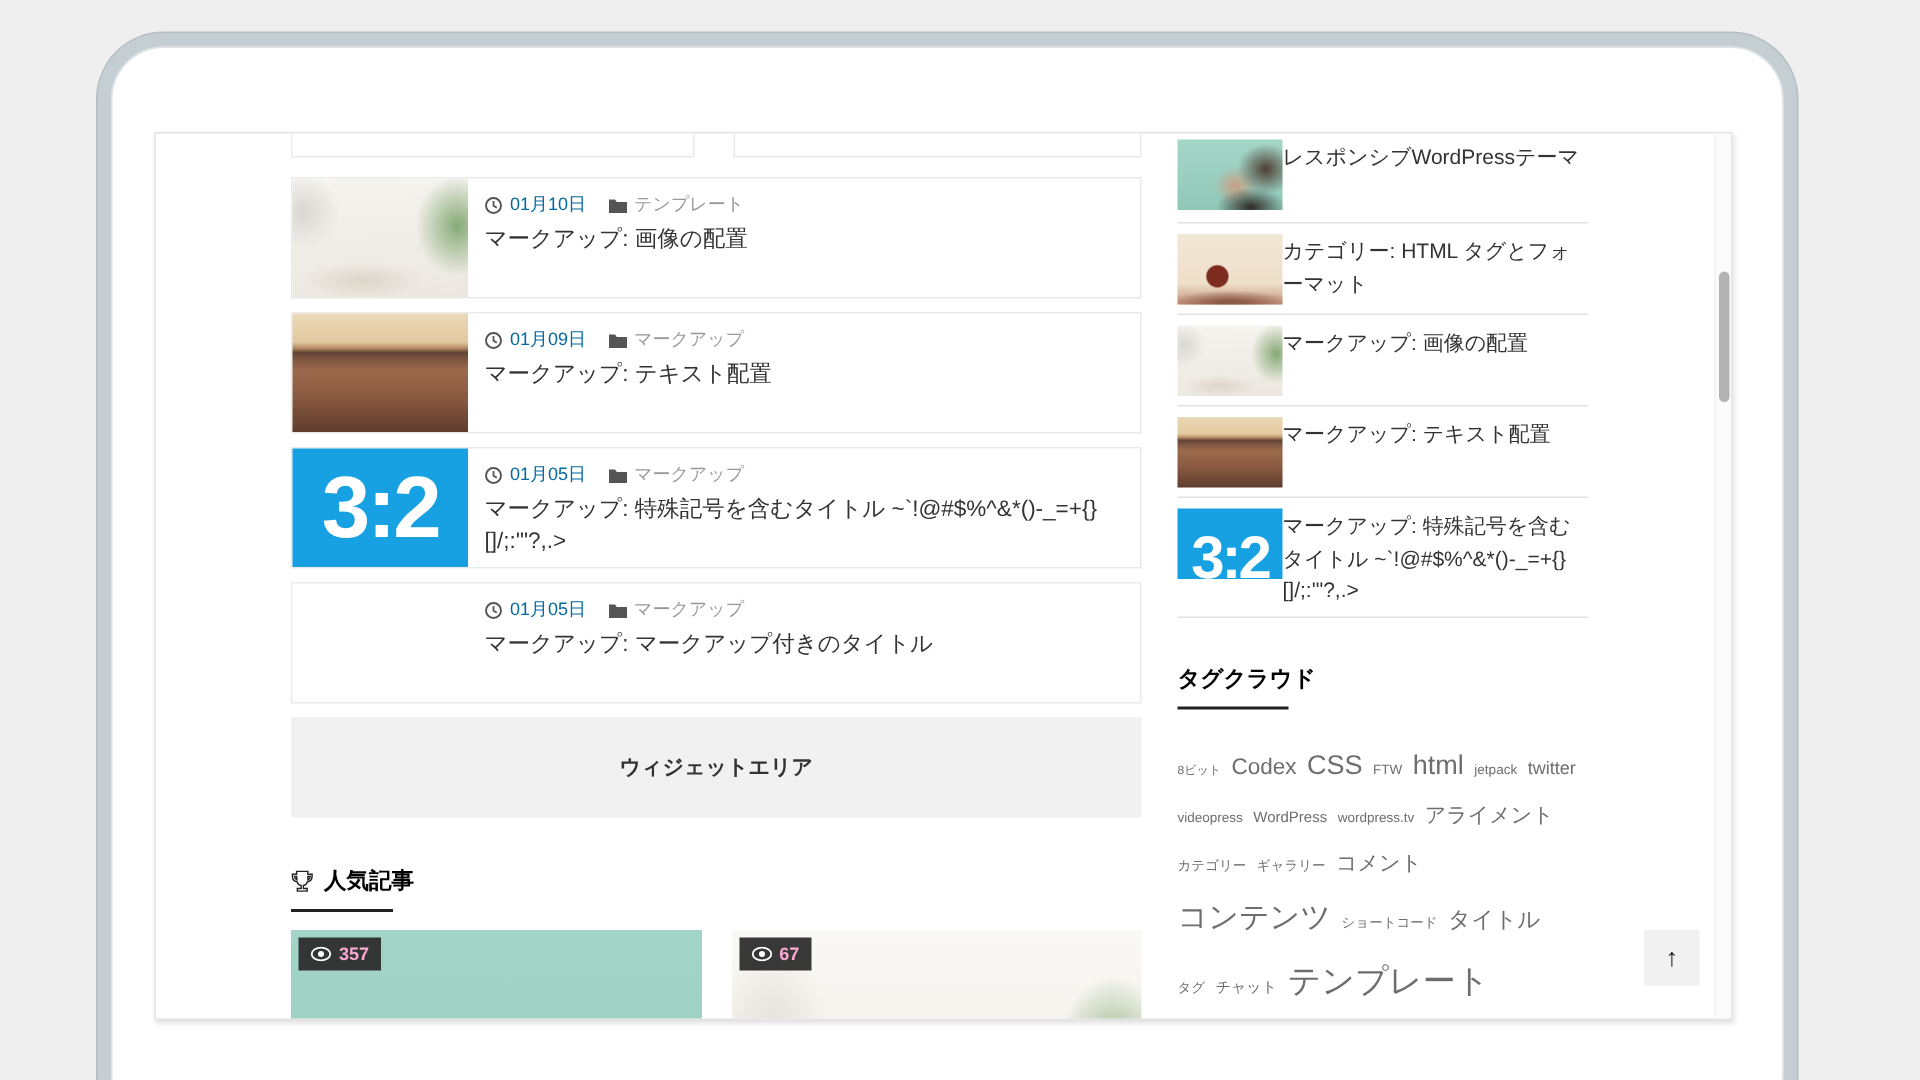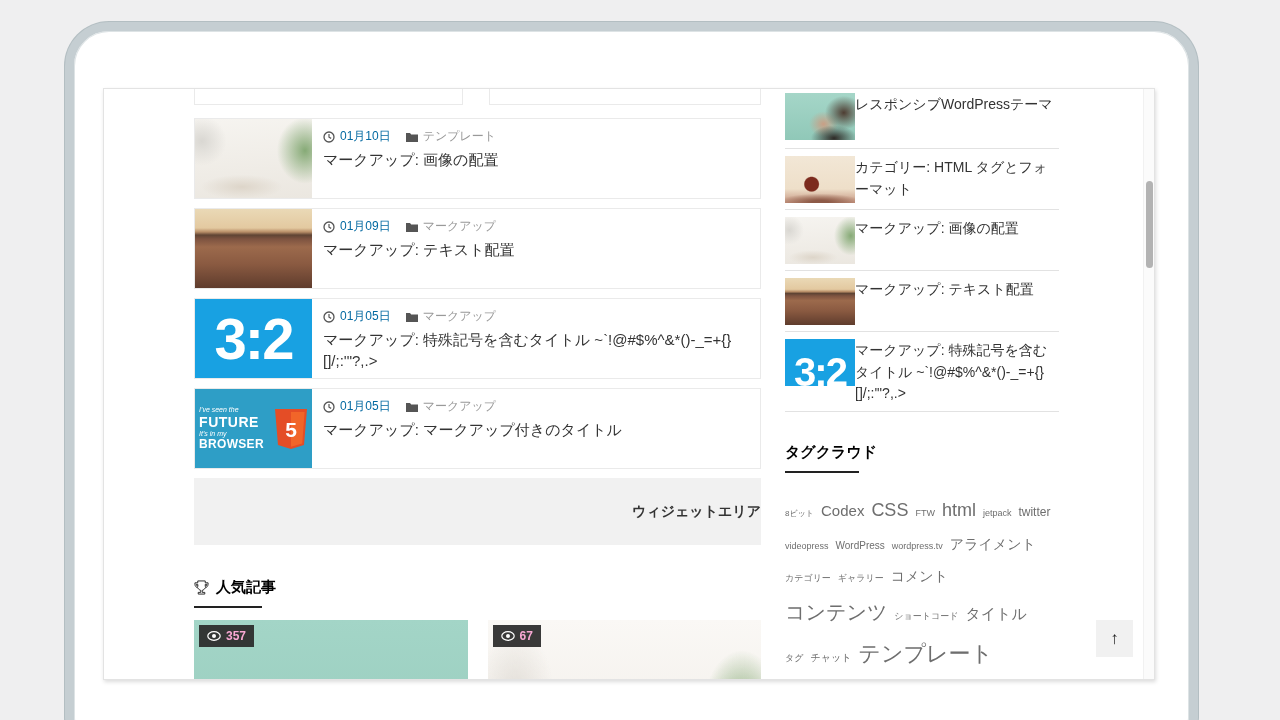--- a/index.html
+++ b/index.html
@@ -26,21 +26,21 @@
   .post { position:relative; height:81px; margin-bottom:9px; border:1px solid #eaeaea; background:#fff; cursor:pointer; }
   .thumb { position:absolute; left:0; top:0; width:117px; height:79px; overflow:hidden; }
   .post-body { margin-left:128px; padding-top:9px; }
   .meta { display:flex; align-items:center; gap:5px; font-size:12px; }
   .meta .date { color:#0369a1; margin-right:10px; }
   .meta .cat { color:#999; }
   .meta svg { display:block; }
   .post-title { margin-top:4px; font-size:15px; color:#333; line-height:1.4; }
 
   .widget-area { height:67px; margin-top:1px; margin-bottom:33px; background:#f1f1f1;
-    display:flex; align-items:center; justify-content:flex-end;
+    display:flex; align-items:center; justify-content:center;
     font-size:14px; font-weight:bold; color:#333; }
 
   .sec-head { display:flex; align-items:center; gap:7px; font-size:15px; font-weight:bold; color:#000000; }
   .sec-rule { width:68px; height:2px; background:#222; margin-top:9px; margin-bottom:12px; }
 
   .pop-row { display:flex; gap:20px; }
   .pop { position:relative; width:274px; height:170px; overflow:hidden; cursor:pointer; }
   .views-badge { position:absolute; left:5px; top:5px; display:flex; align-items:center; gap:5px;
     background:rgba(42,42,42,.93); color:#f9a8d4; font-size:12px; font-weight:bold;
     padding:4px 8px; }
@@ -166,33 +166,20 @@
           <svg class="icon" width="12" height="10" viewBox="0 0 12 10">
               <path d="M0 1h4l1.2 1.6H12V10H0z" fill="#555"></path>
             </svg>
           <span class="cat">マークアップ</span>
         </div>
         <div class="post-title">マークアップ: 特殊記号を含むタイトル ~`!@#$%^&amp;*()-_=+{}[]/;:'"?,.&gt;</div>
       </div>
     </div>
 
     <div class="post">
-      <div class="thumb th-html5">
-        <div class="h5-text">
-          <div class="small">I've seen the</div>
-          <div class="big">FUTURE</div>
-          <div class="small">It's in my</div>
-          <div class="big2">BROWSER</div>
-        </div>
-        <svg width="34" height="40" viewBox="0 0 34 40">
-          <polygon points="1,0 33,0 30,36 17,40 4,36" fill="#e44d26"></polygon>
-          <polygon points="17,3 30.6,3 28.2,34.5 17,37.8" fill="#f16529"></polygon>
-          <text x="17" y="28" font-size="21" font-weight="bold" fill="#ffffff" text-anchor="middle">5</text>
-        </svg>
-      </div>
       <div class="post-body">
         <div class="meta">
           <svg class="icon" width="12" height="12" viewBox="0 0 12 12">
               <circle cx="6" cy="6" r="5" fill="none" stroke="#555" stroke-width="1.3"></circle>
               <path d="M6 3v3.2l2.2 1.2" fill="none" stroke="#555" stroke-width="1.2"></path>
             </svg>
           <span class="date">01月05日</span>
           <svg class="icon" width="12" height="10" viewBox="0 0 12 10">
               <path d="M0 1h4l1.2 1.6H12V10H0z" fill="#555"></path>
             </svg>

